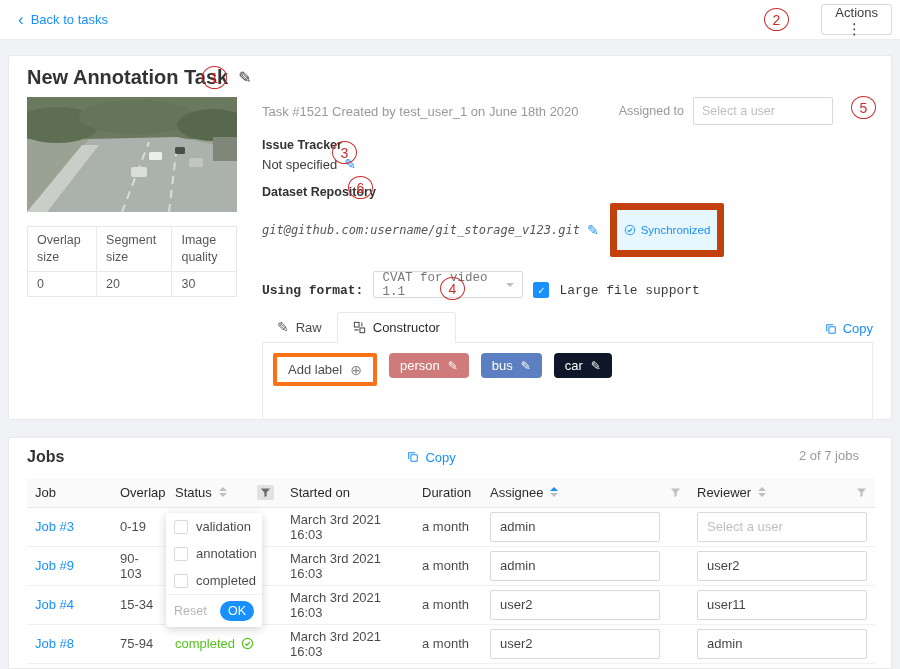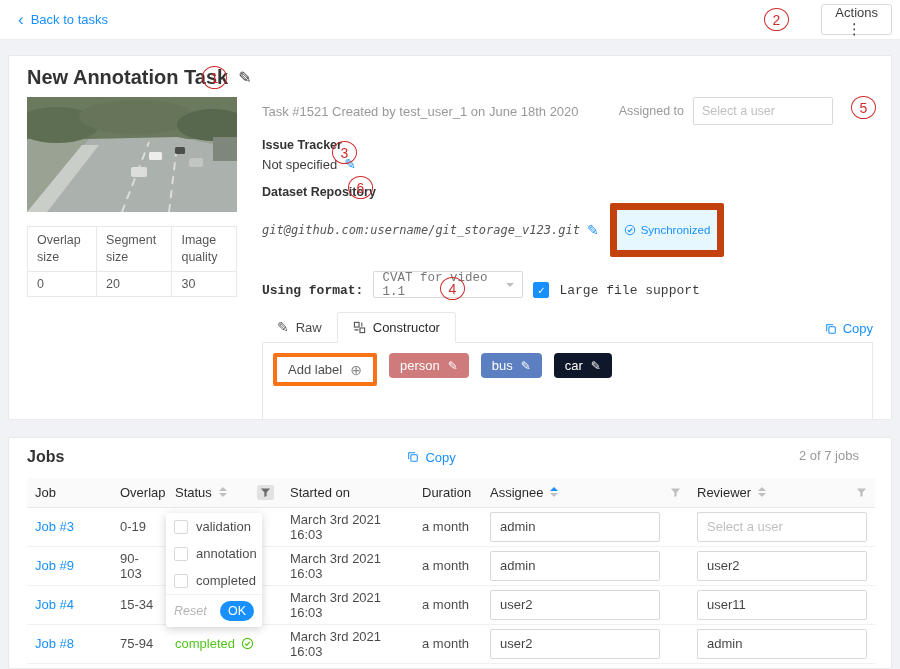--- a/index.html
+++ b/index.html
@@ -87,21 +87,21 @@
   .funnel { cursor:pointer; flex:0 0 auto; }
   .funnel.right { margin-left:auto; }
   .funnel-wrap { margin-left:auto; background:#e2e2e2; border-radius:2px; padding:2px 3px; display:inline-flex; cursor:pointer; }
   .status-cell { display:flex; align-items:center; gap:6px; }
 
   
   .filter-popup { position:absolute; left:166px; top:513px; width:96px; background:#fff; border-radius:3px; box-shadow:0 2px 10px rgba(0,0,0,.18); z-index:10; font-size:13px; }
   .filter-item { display:flex; align-items:center; gap:8px; padding:6px 8px; cursor:pointer; color:rgba(0,0,0,.72); }
   .filter-cb { width:14px; height:14px; border:1px solid #d9d9d9; border-radius:2px; background:#fff; flex:0 0 auto; }
   .filter-footer { border-top:1px solid #f0f0f0; display:flex; align-items:center; justify-content:space-between; padding:6px 8px; }
-  .reset-btn { color:#b5b5b5; cursor:pointer; font-size:12.5px; background:none; border:none; font-family:"Liberation Sans",sans-serif;font-style:italic; }
+  .reset-btn { color:#b5b5b5; cursor:pointer; font-size:12.5px; background:none; border:none; font-family:"Liberation Sans",sans-serif; }
   .ok-btn { background:#1890ff; color:#fff; border:none; border-radius:10px; font-size:12.5px; padding:3px 8px; cursor:pointer; font-family:"Liberation Sans",sans-serif; }
 
   
   .callout { position:absolute; width:25px; height:23px; border:1.7px solid #cf2b2b; border-radius:50%; color:#cf2b2b; display:flex; align-items:center; justify-content:center; font-size:14px; z-index:30; pointer-events:none; }
   .co-1 { left:202px; top:66px; }
   .co-2 { left:764px; top:8px; }
   .co-3 { left:332px; top:141px; }
   .co-4 { left:440px; top:277px; }
   .co-5 { left:851px; top:96px; }
   .co-6 { left:348px; top:176px; }

